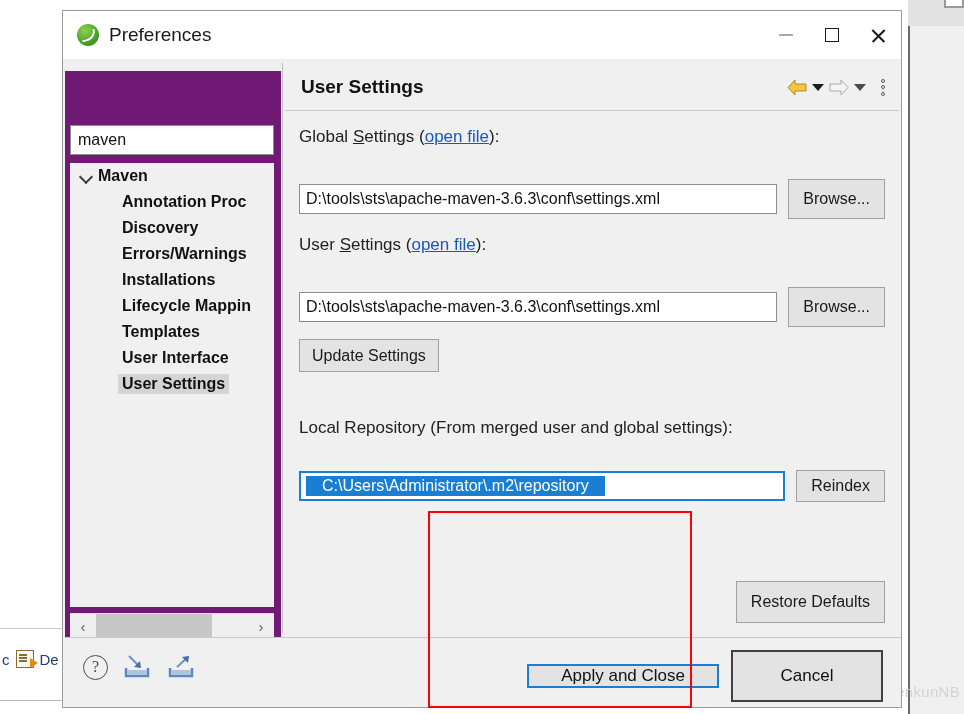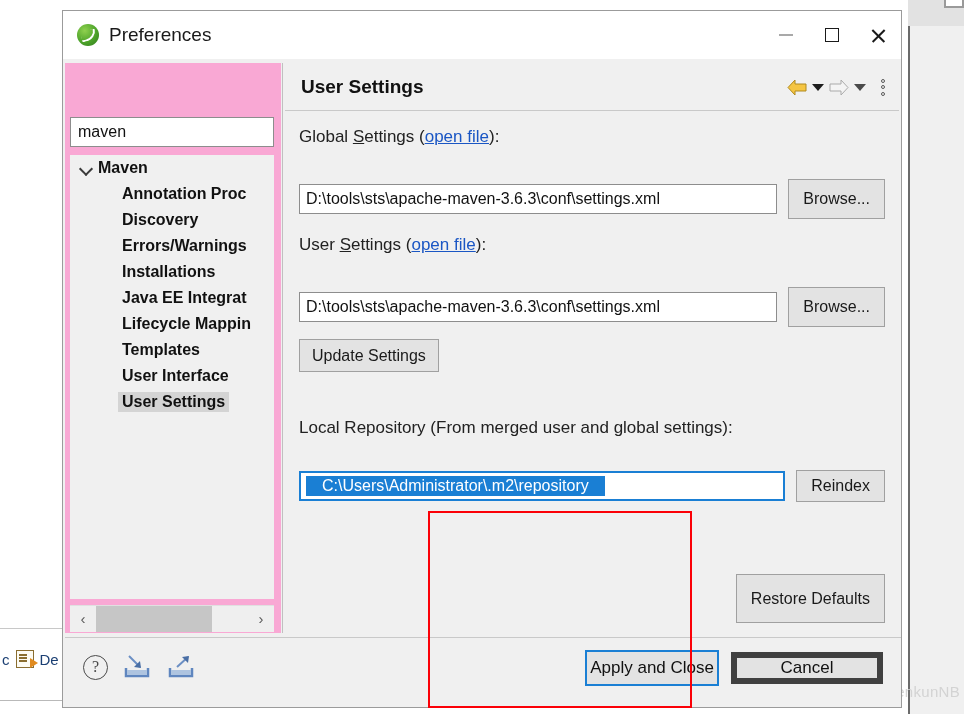--- a/index.html
+++ b/index.html
@@ -109,22 +109,22 @@
     content: ""; position: absolute; left: 0; top: 8px; width: 17px; height: 1.6px;
     background: #1a1a1a;
   }
   .wb-close::before { transform: rotate(45deg); }
   .wb-close::after  { transform: rotate(-45deg); }
 
   
   .dlg-body { position: absolute; left: 0; top: 48px; width: 838px; height: 578px; }
 
   .left-pane {
-    position: absolute; left: 2px; top: 4px; width: 216px; height: 570px;
-    background: #f9a8d4;
+    position: absolute; left: 2px; top: 12px; width: 216px; height: 570px;
+    background: #701a75;
   }
   .search-wrap {
     position: absolute; left: 5px; top: 54px; width: 204px; height: 30px;
     background: #ffffff; border: 1px solid #8d8d8d;
     display: flex; align-items: center;
   }
   .search-input {
     flex: 1; border: none; outline: none; background: transparent;
     font-family: "Liberation Sans", sans-serif; font-size: 16px; color: #111;
     padding-left: 7px;
@@ -243,21 +243,21 @@
   .btn-update { margin-top: 12px; height: 33px; padding: 0 12px; }
   .btn.reindex { height: 32px; }
 
   .sep-gap { height: 30px; }
 
   
   .rp-actions {
     position: absolute; right: 14px; bottom: 10px;
     display: flex; gap: 10px;
   }
-  .btn-wide { min-width: 126px; height: 49px; }
+  .btn-wide { min-width: 126px; height: 42px; }
 
   .dlg-footer-sep {
     position: absolute; left: 2px; top: 626px; width: 836px; height: 1px; background: #c9c9c9;
   }
   .dlg-footer {
     position: absolute; left: 2px; top: 627px; width: 836px; height: 69px;
     background: #f0f0f0;
   }
   .footer-icons {
     position: absolute; left: 18px; top: 16px; display: flex; align-items: center; gap: 14px;
@@ -267,26 +267,26 @@
     display: flex; align-items: center; justify-content: center;
     font-size: 16px; color: #4a4a4a; font-family: "Liberation Serif", serif;
   }
   .tray-icon { width: 30px; height: 26px; position: relative; }
 
   .footer-buttons {
     position: absolute; right: 18px; top: 12px; display: flex; align-items: center; gap: 12px;
   }
   .btn-primary {
     border: 2px solid #1a7fd4; background: #e3e3e3;
-    height: 36px; padding: 0 3px; font-size: 17px; color: #111;
+    height: 24px; padding: 0 32px; font-size: 17px; color: #111;
     display: inline-flex; align-items: center; justify-content: center;
   }
   .btn-cancel {
-    border: 6px solid #404040; background: #e3e3e3;
-    height: 32px; min-width: 152px; padding: 0 16px; font-size: 17px; color: #111;
+    border: 2px solid #404040; background: #e3e3e3;
+    height: 52px; min-width: 152px; padding: 0 16px; font-size: 17px; color: #111;
     display: inline-flex; align-items: center; justify-content: center;
   }
 
   
   .annot-rect {
     position: absolute; left: 428px; top: 511px; width: 264px; height: 197px;
     border: 2px solid #fb0007; pointer-events: none; z-index: 50;
   }
 </style>
 </head>
@@ -347,23 +347,20 @@
             <span class="tr-label">Annotation Proc</span>
           </div>
           <div class="tree-row child">
             <span class="tr-label">Discovery</span>
           </div>
           <div class="tree-row child">
             <span class="tr-label">Errors/Warnings</span>
           </div>
           <div class="tree-row child">
             <span class="tr-label">Installations</span>
-          </div>
-          <div class="tree-row child">
-            <span class="tr-label">Java EE Integrat</span>
           </div>
           <div class="tree-row child">
             <span class="tr-label">Lifecycle Mappin</span>
           </div>
           <div class="tree-row child">
             <span class="tr-label">Templates</span>
           </div>
           <div class="tree-row child">
             <span class="tr-label">User Interface</span>
           </div>

